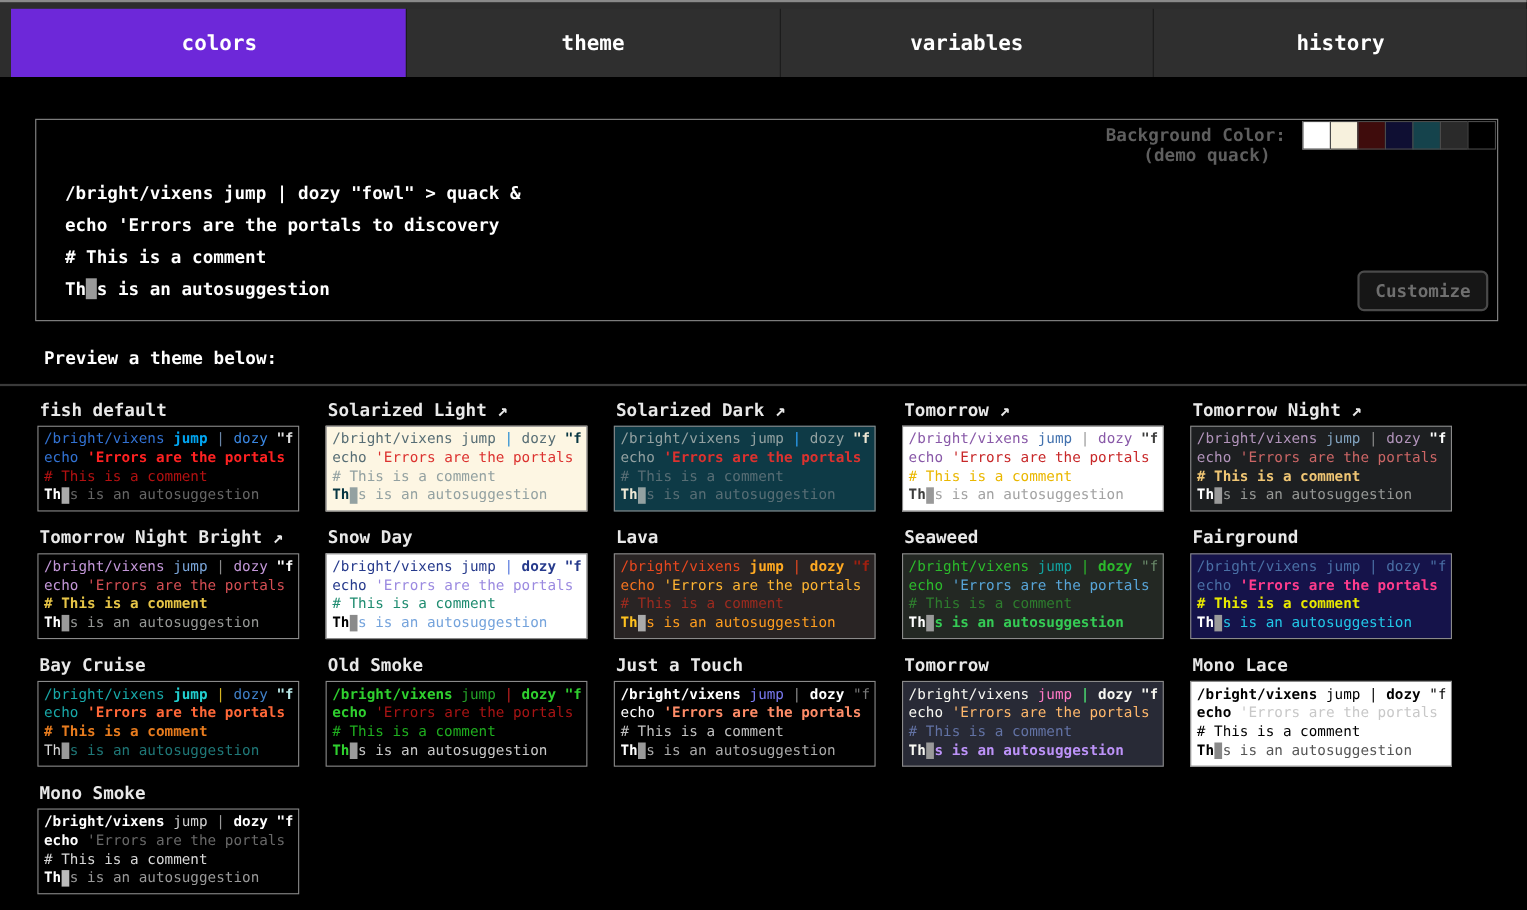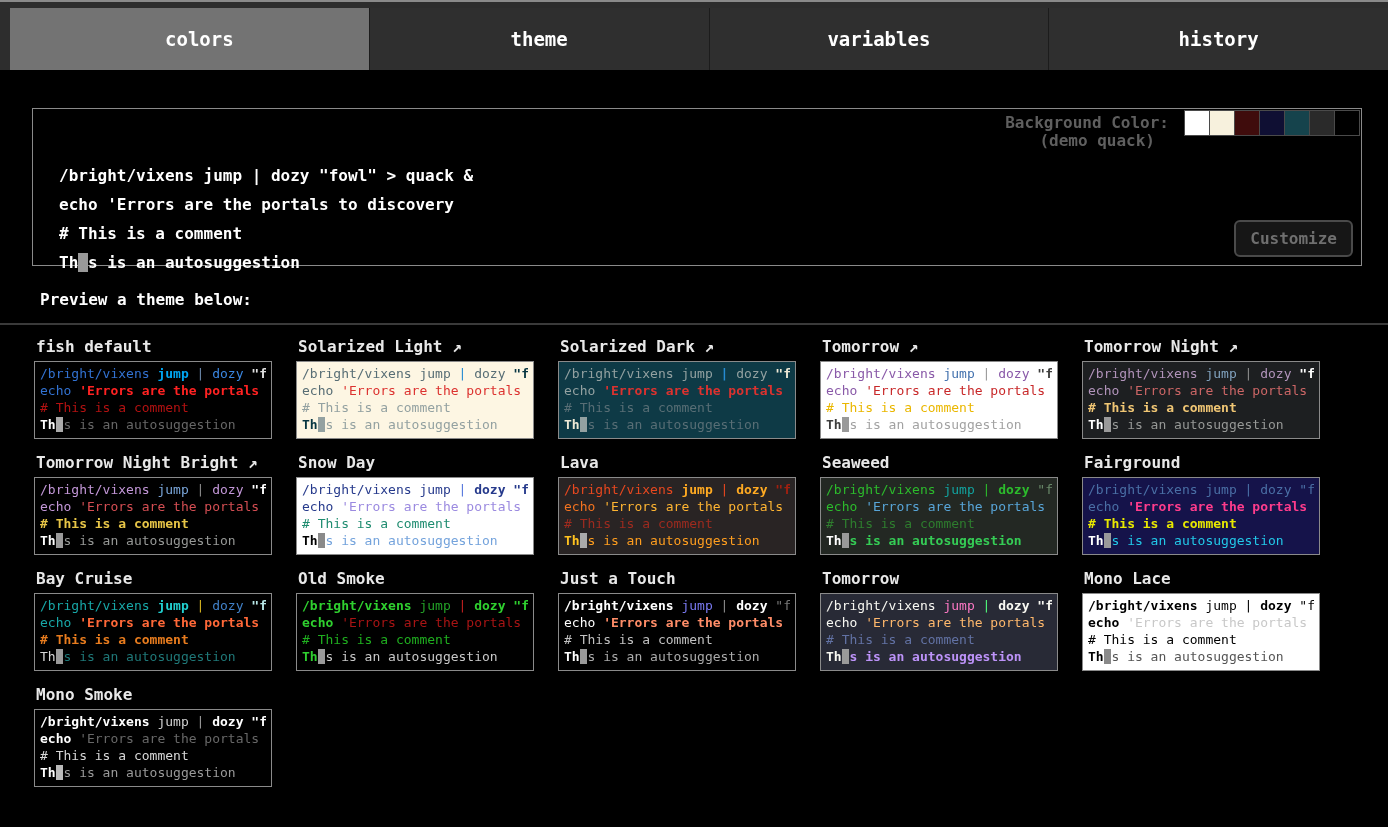--- a/index.html
+++ b/index.html
@@ -14,24 +14,24 @@
     height:70px;box-sizing:border-box;
     display:flex;align-items:stretch;padding:6px 0 0 10px;
   }
   .tab{
     flex:1;display:flex;align-items:center;justify-content:center;
     color:#fff;font-weight:bold;font-size:19px;
     background:#2f2f2f;border-left:1px solid #1c1c1c;
     cursor:pointer;user-select:none;
   }
   .tab:first-child{border-left:none;}
-  .tab.active{background:#737373;padding-left:20px;}
+  .tab.active{background:#6d28d9;padding-left:20px;}
   
   .preview-box{
-    position:relative;margin:38px 26px 0 32px;height:158px;
+    position:relative;margin:38px 26px 0 32px;height:184px;
     border:1px solid #8a8a8a;box-sizing:border-box;background:#000;
   }
   .psample{position:absolute;left:26px;top:52px;}
   .pline{font-size:16px;line-height:29px;font-weight:bold;white-space:pre;}
   .bglabel{
     position:absolute;top:5px;right:192px;text-align:right;
     color:#5f5f5f;font-weight:bold;font-size:16px;line-height:18px;
   }
   .bglabel .demo-only{margin-right:14px;}
   .swatches{position:absolute;top:1px;right:1px;display:flex;}

